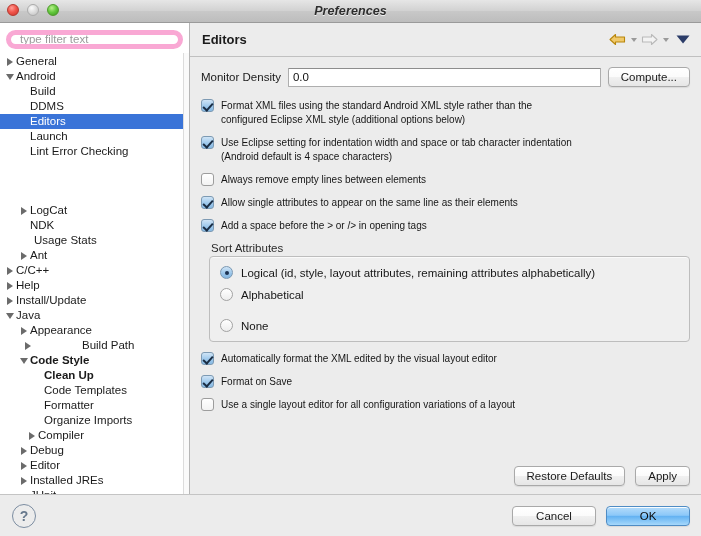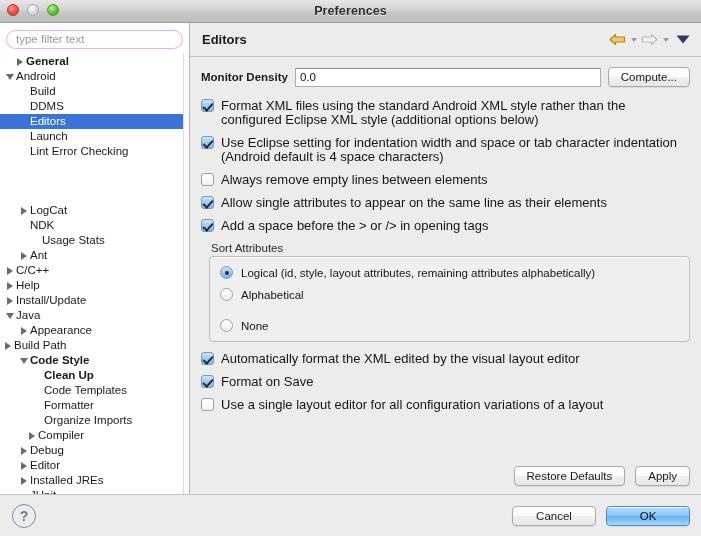--- a/index.html
+++ b/index.html
@@ -27,20 +27,21 @@
   
   #titlebar {
     position: relative;
     height: 22px;
     flex: 0 0 22px;
     background: linear-gradient(to bottom, #e6e6e6 0%, #d2d2d2 48%, #c8c8c8 52%, #bdbdbd 100%);
     border-bottom: 1px solid #9a9a9a;
     display: flex;
     align-items: center;
     justify-content: center;
+    font-style: italic;
   }
   #traffic {
     position: absolute;
     left: 7px;
     top: 4px;
     display: flex;
     gap: 8px;
   }
   .light {
     width: 12px;
@@ -88,21 +89,21 @@
     position: relative;
   }
   #filter-wrap {
     padding: 6px 6px 4px 6px;
     background: #ffffff;
   }
   #filter-input {
     width: 100%;
     box-sizing: border-box;
     height: 19px;
-    border: 1px solid #f9a8d4;
+    border: 5px solid #f9a8d4;
     border-radius: 10px;
     font-family: "Liberation Sans", sans-serif;
     font-size: 11.5px;
     color: #9a9a9a;
     padding: 0 9px;
     background: #fff;
     outline: none;
   }
   #filter-input::placeholder { color: #9a9a9a; opacity: 1; }
 
@@ -234,21 +235,21 @@
 
   .density-row {
     display: flex;
     align-items: center;
     gap: 7px;
     margin-bottom: 12px;
   }
   .density-label {
     font-size: 11.5px;
     color: #1a1a1a;
-    font-weight: bold;
+    font-weight: normal;
   }
   #density-input {
     flex: 1 1 auto;
     height: 19px;
     box-sizing: border-box;
     border: 1px solid #aeaeae;
     border-top-color: #8d8d8d;
     background: #fff;
     font-family: "Liberation Sans", sans-serif;
     font-size: 11.5px;
@@ -277,21 +278,21 @@
     background: linear-gradient(to bottom, #b5dcfb 0%, #8cc8f8 46%, #63b2f2 52%, #a6d8fb 100%);
     border: 1px solid #4f8cc4;
   }
 
   .cb-row {
     display: flex;
     align-items: flex-start;
     margin-bottom: 9px;
   }
   .cb-text {
-    font-size: 13px;
+    font-size: 10px;
     color: #161616;
     line-height: 14px;
     padding-left: 7px;
     padding-top: 0px;
   }
   .cb-text .l2 { display: block; }
 
   .checkbox {
     width: 13px;
     height: 13px;
@@ -423,21 +424,21 @@
   </div>
 
   <div id="body">
 
     <div id="left-pane">
       <div id="filter-wrap">
         <input id="filter-input" type="text" placeholder="type filter text" style="">
       </div>
       <div id="tree-scroll">
         <div id="tree">
-            <div class="tree-row" style="padding-left: 16px; font-weight: bold;">
+            <div class="tree-row" style="padding-left: 6px;">
               <span class="tw closed"></span>
               <span class="tree-label">General</span>
             </div>
             <div class="tree-row" style="padding-left: 6px;">
               <span class="tw open"></span>
               <span class="tree-label">Android</span>
             </div>
             <div class="tree-row" style="padding-left: 20px;">
               <span class="tw"></span>
               <span class="tree-label">Build</span>
@@ -459,21 +460,21 @@
               <span class="tree-label">Lint Error Checking</span>
             </div>
             <div class="tree-row" style="padding-left: 20px; margin-top: 44px;">
               <span class="tw closed"></span>
               <span class="tree-label">LogCat</span>
             </div>
             <div class="tree-row" style="padding-left: 20px;">
               <span class="tw"></span>
               <span class="tree-label">NDK</span>
             </div>
-            <div class="tree-row" style="padding-left: 32px;">
+            <div class="tree-row" style="padding-left: 24px;">
               <span class="tw"></span>
               <span class="tree-label">Usage Stats</span>
             </div>
             <div class="tree-row" style="padding-left: 20px;">
               <span class="tw closed"></span>
               <span class="tree-label">Ant</span>
             </div>
             <div class="tree-row" style="padding-left: 6px;">
               <span class="tw closed"></span>
               <span class="tree-label">C/C++</span>
@@ -487,21 +488,21 @@
               <span class="tree-label">Install/Update</span>
             </div>
             <div class="tree-row" style="padding-left: 6px;">
               <span class="tw open"></span>
               <span class="tree-label">Java</span>
             </div>
             <div class="tree-row" style="padding-left: 20px;">
               <span class="tw closed"></span>
               <span class="tree-label">Appearance</span>
             </div>
-            <div class="tree-row" style="padding-left: 4px;">
+            <div class="tree-row" style="padding-left: 24px; gap: 48px;">
               <span class="tw closed"></span>
               <span class="tree-label">Build Path</span>
             </div>
             <div class="tree-row" style="padding-left: 20px; font-weight: bold;">
               <span class="tw open"></span>
               <span class="tree-label">Code Style</span>
             </div>
             <div class="tree-row" style="padding-left: 34px; font-weight: bold;">
               <span class="tw"></span>
               <span class="tree-label">Clean Up</span>

